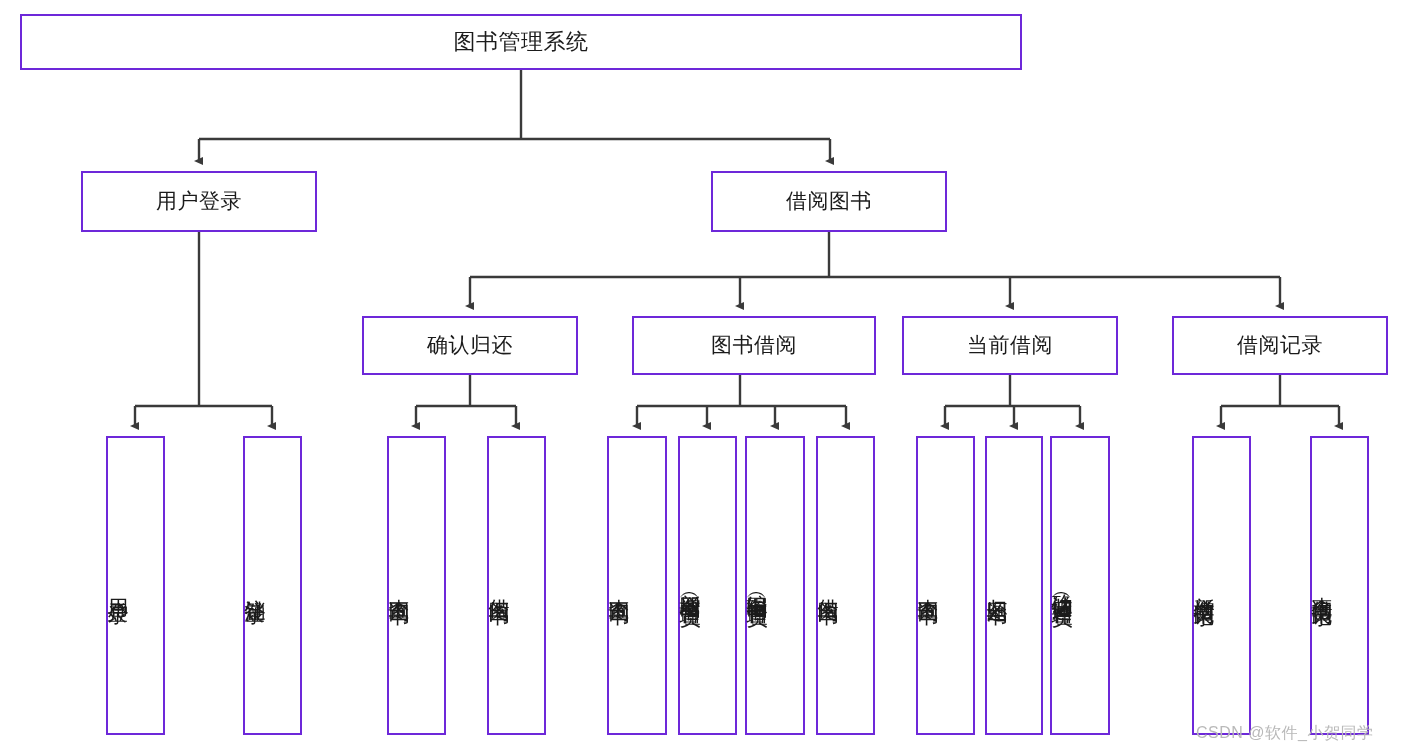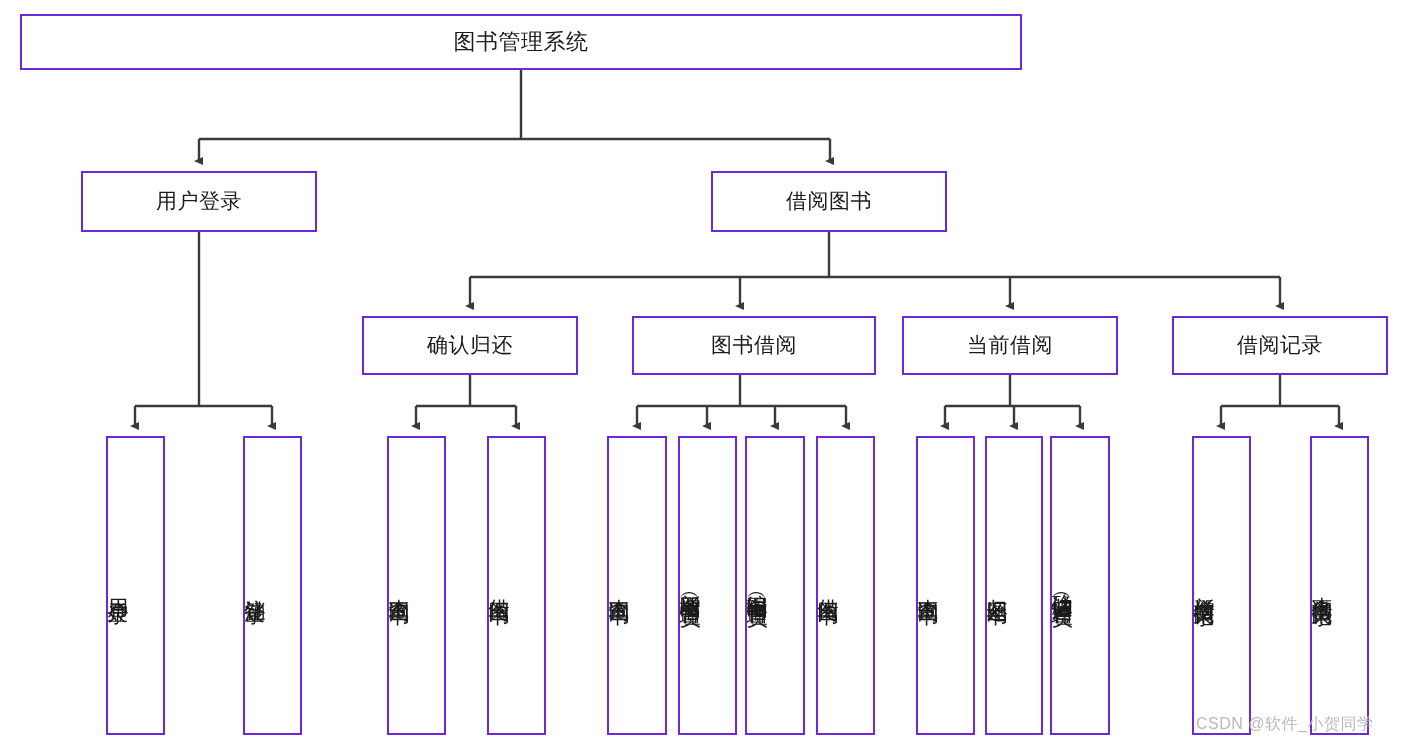--- a/index.html
+++ b/index.html
@@ -52,20 +52,21 @@
     letter-spacing:2px;
     line-height:1;
   }
   .node.root .lbl{ font-size:22px; }
   .watermark{
     position:absolute;
     color:#b9b9b9;
     font-size:16px;
     white-space:nowrap;
     letter-spacing:0.5px;
+    margin-top:9px;
   }
 </style>
 </head>
 <body>
 
 <div id="canvas">
 
   <svg class="edges" viewBox="0 0 1405 747" xmlns="http://www.w3.org/2000/svg">
     <defs>
       <marker id="arrow" markerWidth="10" markerHeight="10" refX="5" refY="5" orient="auto" markerUnits="userSpaceOnUse">

